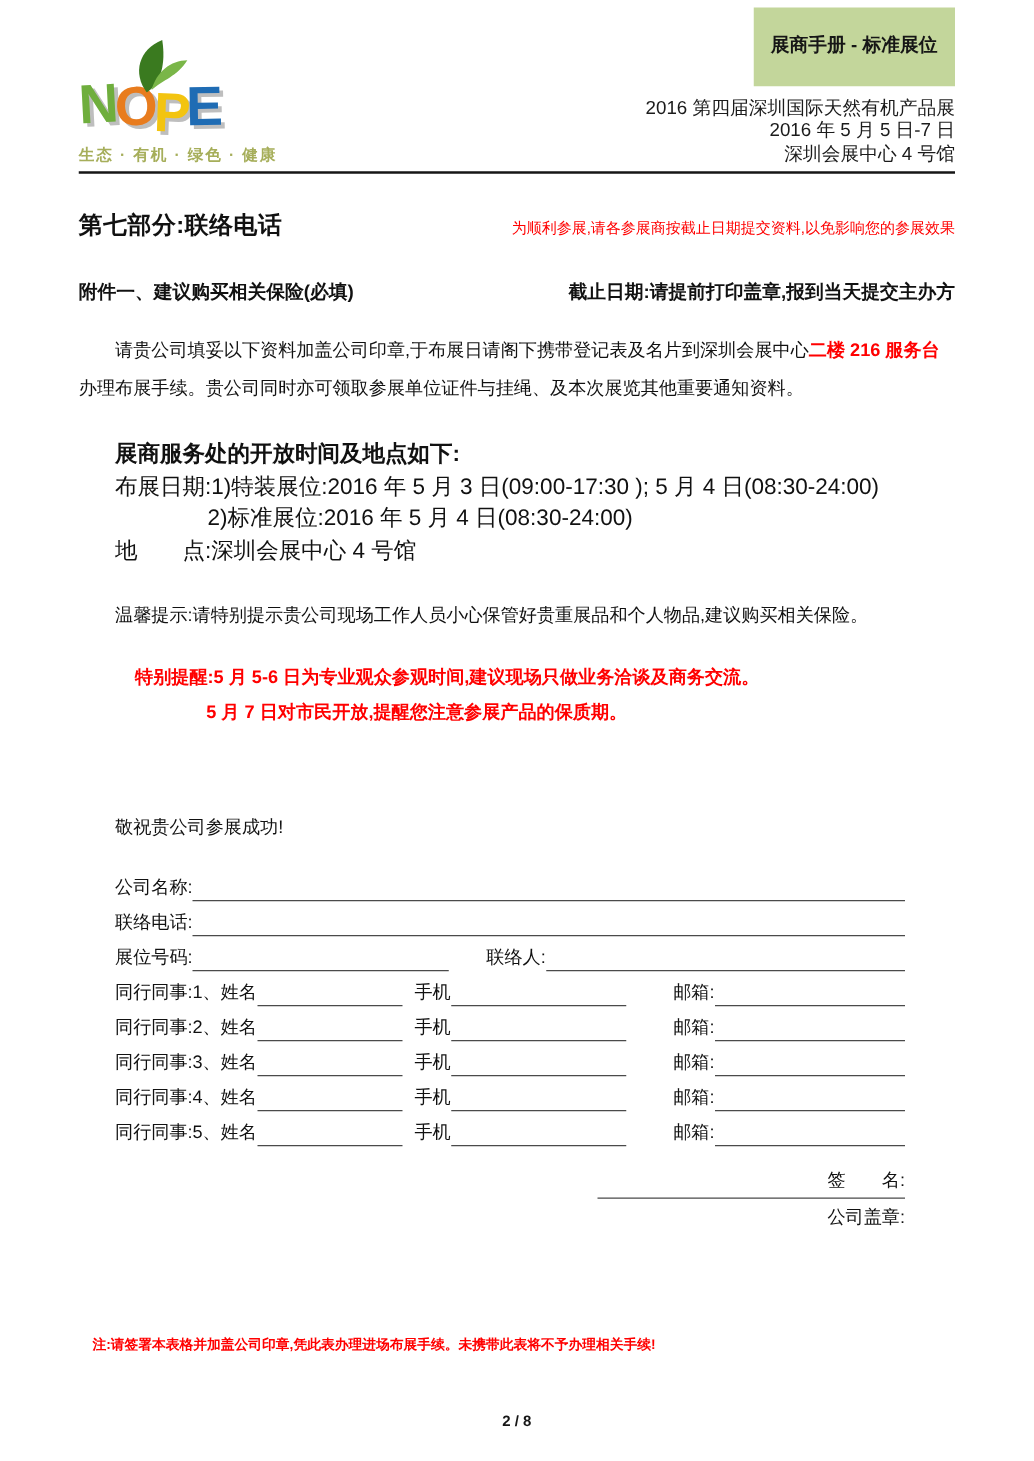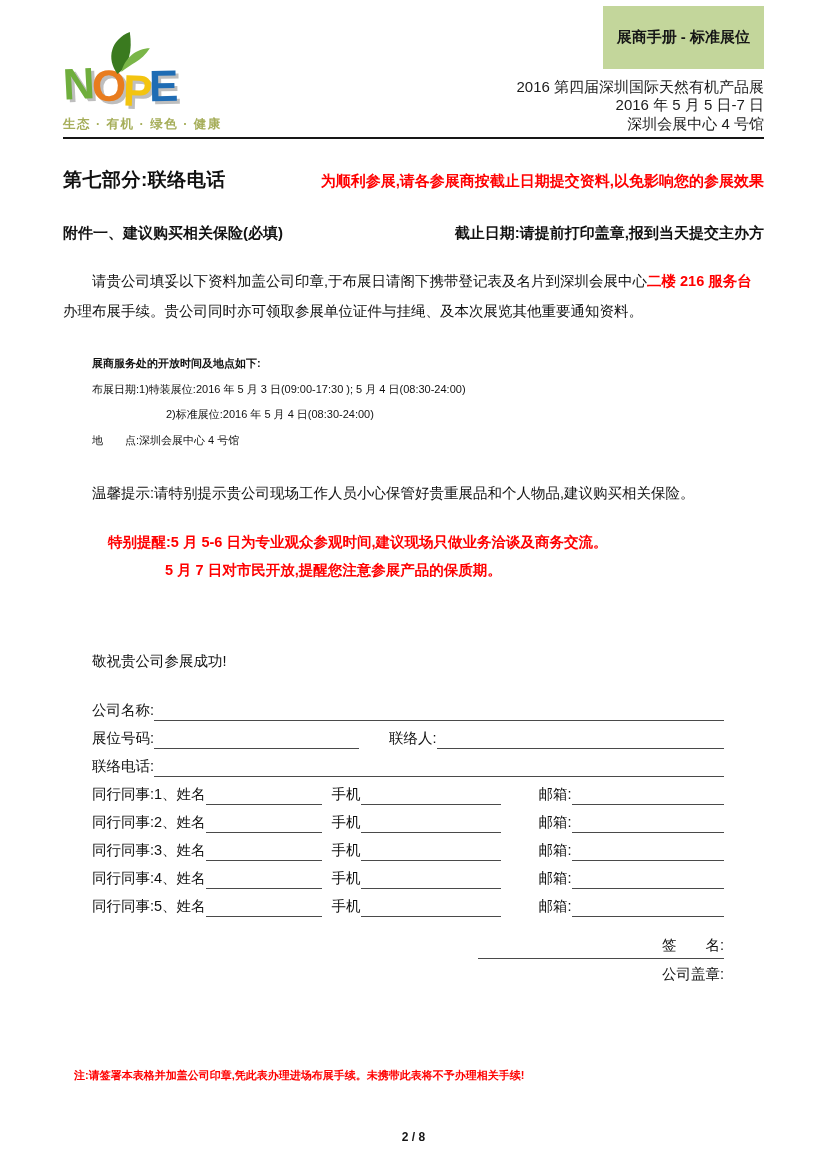--- a/index.html
+++ b/index.html
@@ -21,27 +21,27 @@
   .lt.l2{transform:rotate(2deg); top:7px;}
   .lt.l3{transform:rotate(-1deg); top:2px;}
   .leaves{position:absolute; left:34px; top:-30px; width:58px; height:42px;}
   .tagline{font-size:12.5px; letter-spacing:1.5px; margin-top:10px; font-weight:bold;}
   .hdr-right{text-align:right; font-size:15px; line-height:18.5px; color:#1b1b1b;}
   .badge{display:inline-block; background:var(--badge,#c3d69b); color:#161616;
          font-weight:bold; font-size:15px; padding:22px 14px; margin-bottom:9px;}
   
   .section-row{display:flex; align-items:baseline; margin-top:28px;}
   .section-title{font-size:19px; font-weight:bold; letter-spacing:.5px;}
-  .section-note{margin-left:auto; color:var(--red,#f00); font-weight:bold; font-size:15px;}
+  .section-note{margin-left:auto; color:var(--red,#f00); font-weight:normal; font-size:12px;}
   .attach-row{display:flex; justify-content:space-between; align-items:baseline;
               margin-top:31px; font-weight:bold; font-size:15px;}
   
   .intro{margin-top:23px; font-size:14.5px; line-height:30px; text-indent:2em;}
   .red-inline{color:var(--red,#f00); font-weight:bold;}
-  .schedule{margin:25px 0 0 29px; font-size:11px; line-height:25.5px;}
+  .schedule{margin:25px 0 0 29px; font-size:18px; line-height:25.5px;}
   .schedule .bold{font-weight:bold;}
   .schedule .indent2{padding-left:74px;}
   .notices{margin:26px 0 0 29px; font-size:14.5px; line-height:28px;}
   .redblock{margin:21px 0 0 45px; font-size:14.5px; line-height:28px;
             color:var(--red,#f00); font-weight:bold;}
   .redblock .indent{padding-left:57px;}
   .wish{margin:68px 0 0 29px; font-size:14.5px;}
   
   .form{margin:24px 40px 0 29px; font-size:14.5px;}
   .frow{display:flex; align-items:flex-end; height:28px; white-space:nowrap;}
@@ -113,27 +113,27 @@
   </div>
 
   <div class="wish">敬祝贵公司参展成功!</div>
 
   <div class="form">
     <div class="frow">
       <span class="lab">公司名称:</span>
       <span class="fill grow"></span>
     </div>
     <div class="frow">
+      <span class="lab">联络电话:</span>
+      <span class="fill grow"></span>
+    </div>
+    <div class="frow">
       <span class="lab">展位号码:</span>
       <span class="fill w-booth"></span>
       <span class="lab ml30">联络人:</span>
-      <span class="fill grow"></span>
-    </div>
-    <div class="frow">
-      <span class="lab">联络电话:</span>
       <span class="fill grow"></span>
     </div>
 
     <div class="frow">
       <span class="lab">同行同事:1、姓名</span>
       <span class="fill w-name"></span>
       <span class="lab ml10">手机</span>
       <span class="fill w-phone"></span>
       <span class="lab ml38">邮箱:</span>
       <span class="fill grow"></span>

